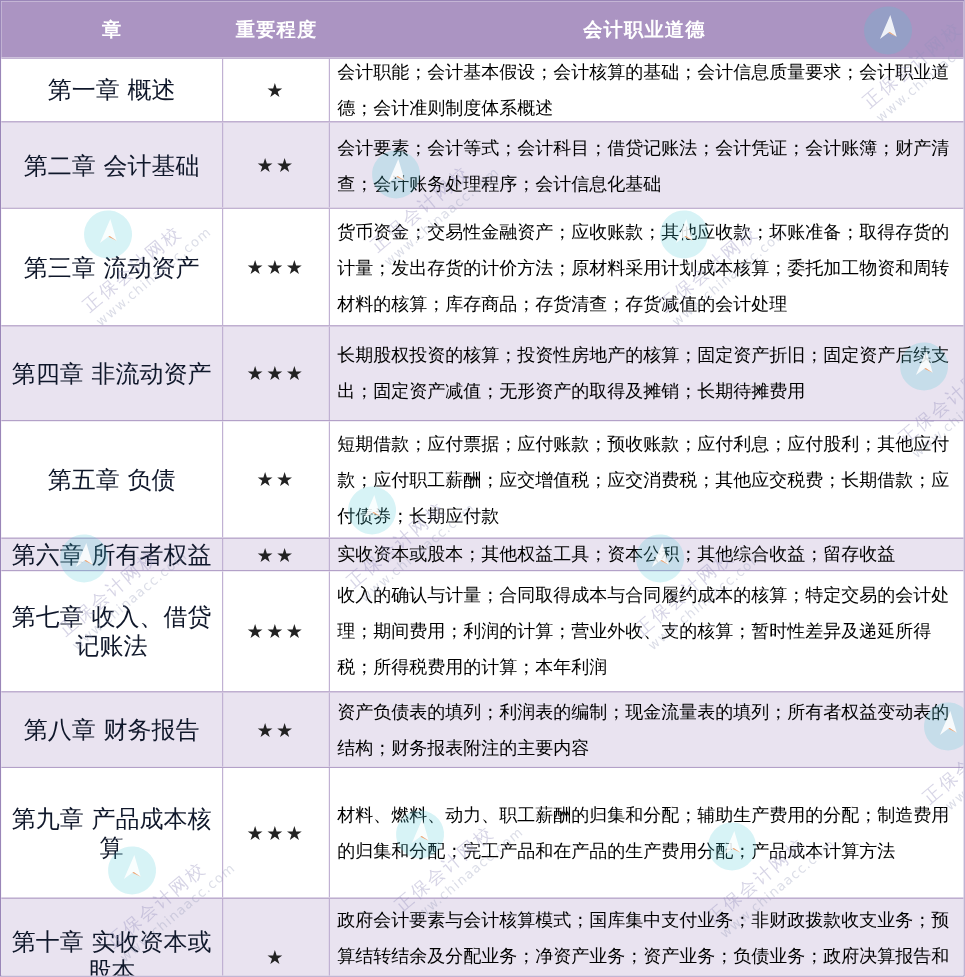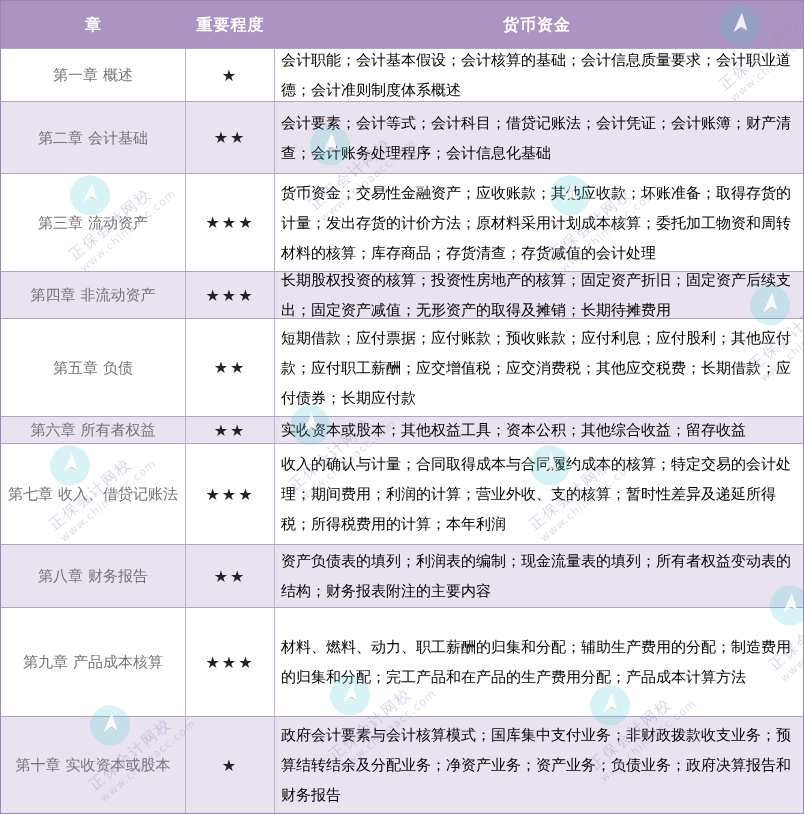--- a/index.html
+++ b/index.html
@@ -24,22 +24,22 @@
   .row + .row { border-top:1px solid #b3a1c8; }
   .cell {
     overflow:hidden;
   }
   .c1 {
     width:185px; flex:none;
     display:flex; align-items:center; justify-content:center;
     text-align:center;
     padding:2px 3px;
     border-right:1px solid #c0b1d3;
-    color:#737373;
-    font-size:15px;
+    color:#0f172a;
+    font-size:20px;
     line-height:24px;
   }
   .c2 {
     width:89px; flex:none;
     display:flex; align-items:center; justify-content:center;
     border-right:1px solid #c0b1d3;
     color:#222222;
     font-size:16px;
     letter-spacing:2px;
     text-align:right;
@@ -101,42 +101,42 @@
   }
 </style>
 </head>
 <body>
 
 <div class="table">
 
   <div class="row header" style="height:47px">
     <div class="cell c1">章</div>
     <div class="cell c2">重要程度</div>
-    <div class="cell c3">货币资金</div>
+    <div class="cell c3">会计职业道德</div>
   </div>
 
   <div class="row plain" style="height:53px">
     <div class="cell c1">第一章 概述</div>
     <div class="cell c2">★</div>
     <div class="cell c3">会计职能；会计基本假设；会计核算的基础；会计信息质量要求；会计职业道德；会计准则制度体系概述</div>
   </div>
 
   <div class="row alt" style="height:72px">
     <div class="cell c1">第二章 会计基础</div>
     <div class="cell c2">★★</div>
     <div class="cell c3">会计要素；会计等式；会计科目；借贷记账法；会计凭证；会计账簿；财产清查；会计账务处理程序；会计信息化基础</div>
   </div>
 
   <div class="row plain" style="height:98px">
     <div class="cell c1">第三章 流动资产</div>
     <div class="cell c2">★★★</div>
     <div class="cell c3">货币资金；交易性金融资产；应收账款；其他应收款；坏账准备；取得存货的计量；发出存货的计价方法；原材料采用计划成本核算；委托加工物资和周转材料的核算；库存商品；存货清查；存货减值的会计处理</div>
   </div>
 
-  <div class="row alt" style="height:47px">
+  <div class="row alt" style="height:79px">
     <div class="cell c1">第四章 非流动资产</div>
     <div class="cell c2">★★★</div>
     <div class="cell c3">长期股权投资的核算；投资性房地产的核算；固定资产折旧；固定资产后续支出；固定资产减值；无形资产的取得及摊销；长期待摊费用</div>
   </div>
 
   <div class="row plain" style="height:98px">
     <div class="cell c1">第五章 负债</div>
     <div class="cell c2">★★</div>
     <div class="cell c3">短期借款；应付票据；应付账款；预收账款；应付利息；应付股利；其他应付款；应付职工薪酬；应交增值税；应交消费税；其他应交税费；长期借款；应付债券；长期应付款</div>
   </div>

